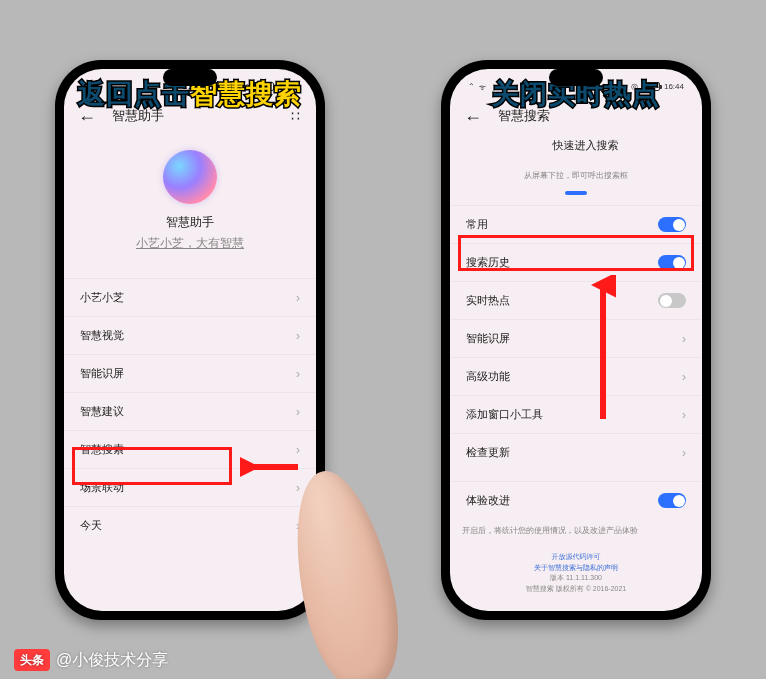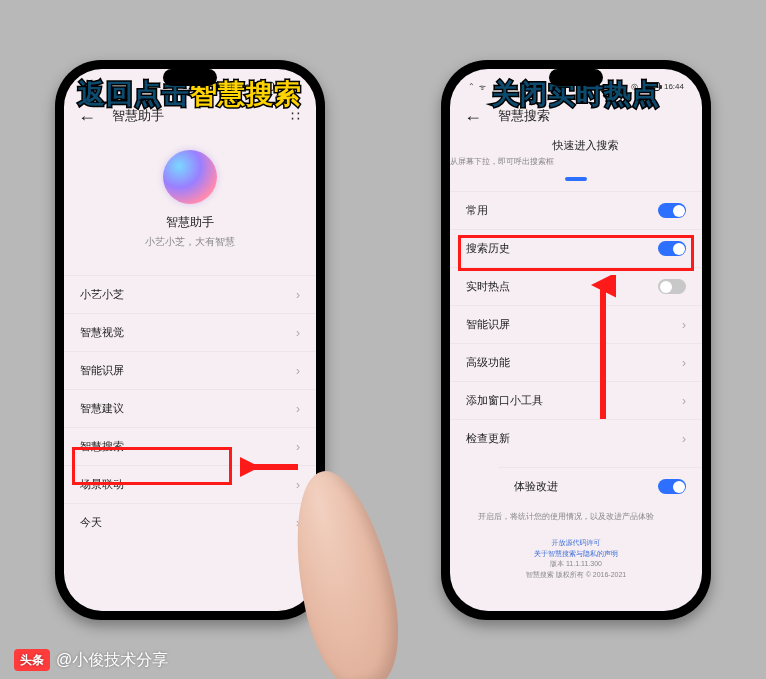--- a/index.html
+++ b/index.html
@@ -98,21 +98,21 @@
     padding: 18px 0 20px;
   }
   .hero-icon {
     width: 54px; height: 54px;
     border-radius: 50%;
     margin: 0 auto 10px;
     background: radial-gradient(circle at 30% 30%, #7ad7ff, #9a7fff 40%, #ff8ab0 75%, #ffd38a);
     box-shadow: 0 0 6px rgba(150,100,255,0.3);
   }
   .hero-title { font-size: 12px; color:#222; font-weight:500; margin-bottom:4px;}
-  .hero-sub { font-size: 10px; color:#888;}
+  .hero-sub { font-size: 12px; color:#888;text-decoration:underline;}
   .list {
     margin-top: 6px;
   }
   .item {
     height: 38px;
     display: flex;
     align-items: center;
     justify-content: space-between;
     padding: 0 16px;
     font-size: 11px;
@@ -143,23 +143,23 @@
     border: 3px solid #ff1a1a;
     pointer-events:none;
     z-index:30;
   }
   .red-arrow {
     position: absolute;
     z-index:31;
     pointer-events:none;
   }
   .tip-title { font-size:11px; color:#222; text-align:center; margin-top:6px;padding-left:19px;}
-  .tip-sub { font-size:8px; color:#888; margin-top:3px;}
+  .tip-sub { font-size:8px; color:#888; text-align:center; margin-top:17px;}
   .tip-bar { width:22px;height:4px;background:#2d6fff;border-radius:2px;margin:10px auto 10px;}
-  .small-note { font-size:8px; color:#888; padding:6px 28px;}
+  .small-note { font-size:8px; color:#888; padding:6px 12px;}
   .footer-links { text-align:center; font-size:7px; color:#3b6dd8; line-height:1.5; margin-top:10px;}
   .footer-links .grey{color:#888;}
   .finger {
     position:absolute;
     width:90px;height:220px;
     right:-10px; bottom:-10px;
     background: radial-gradient(ellipse at 40% 15%, #f2d0c0 0%, #e8bda8 45%, #d9a48e 100%);
     border-radius: 50% 50% 40% 40% / 60% 60% 40% 40%;
     transform: rotate(-12deg);
     box-shadow: inset -6px -6px 12px rgba(0,0,0,0.12);
@@ -307,21 +307,21 @@
           </div>
         <div class="item">
             <span>添加窗口小工具</span>
             <span class="chev">›</span>
           </div>
         <div class="item">
             <span>检查更新</span>
             <span class="chev">›</span>
           </div>
       </div>
-      <div class="list" style="margin-top:10px;padding-left:48px;">
+      <div class="list" style="margin-top:10px;">
         <div class="item">
             <span>体验改进</span>
             <div class="toggle on"></div>
           </div>
       </div>
       <div class="small-note">开启后，将统计您的使用情况，以及改进产品体验</div>
       <div class="footer-links">
         <div>开放源代码许可</div>
         <div>关于智慧搜索与隐私的声明</div>
         <div class="grey">版本 11.1.11.300</div>

